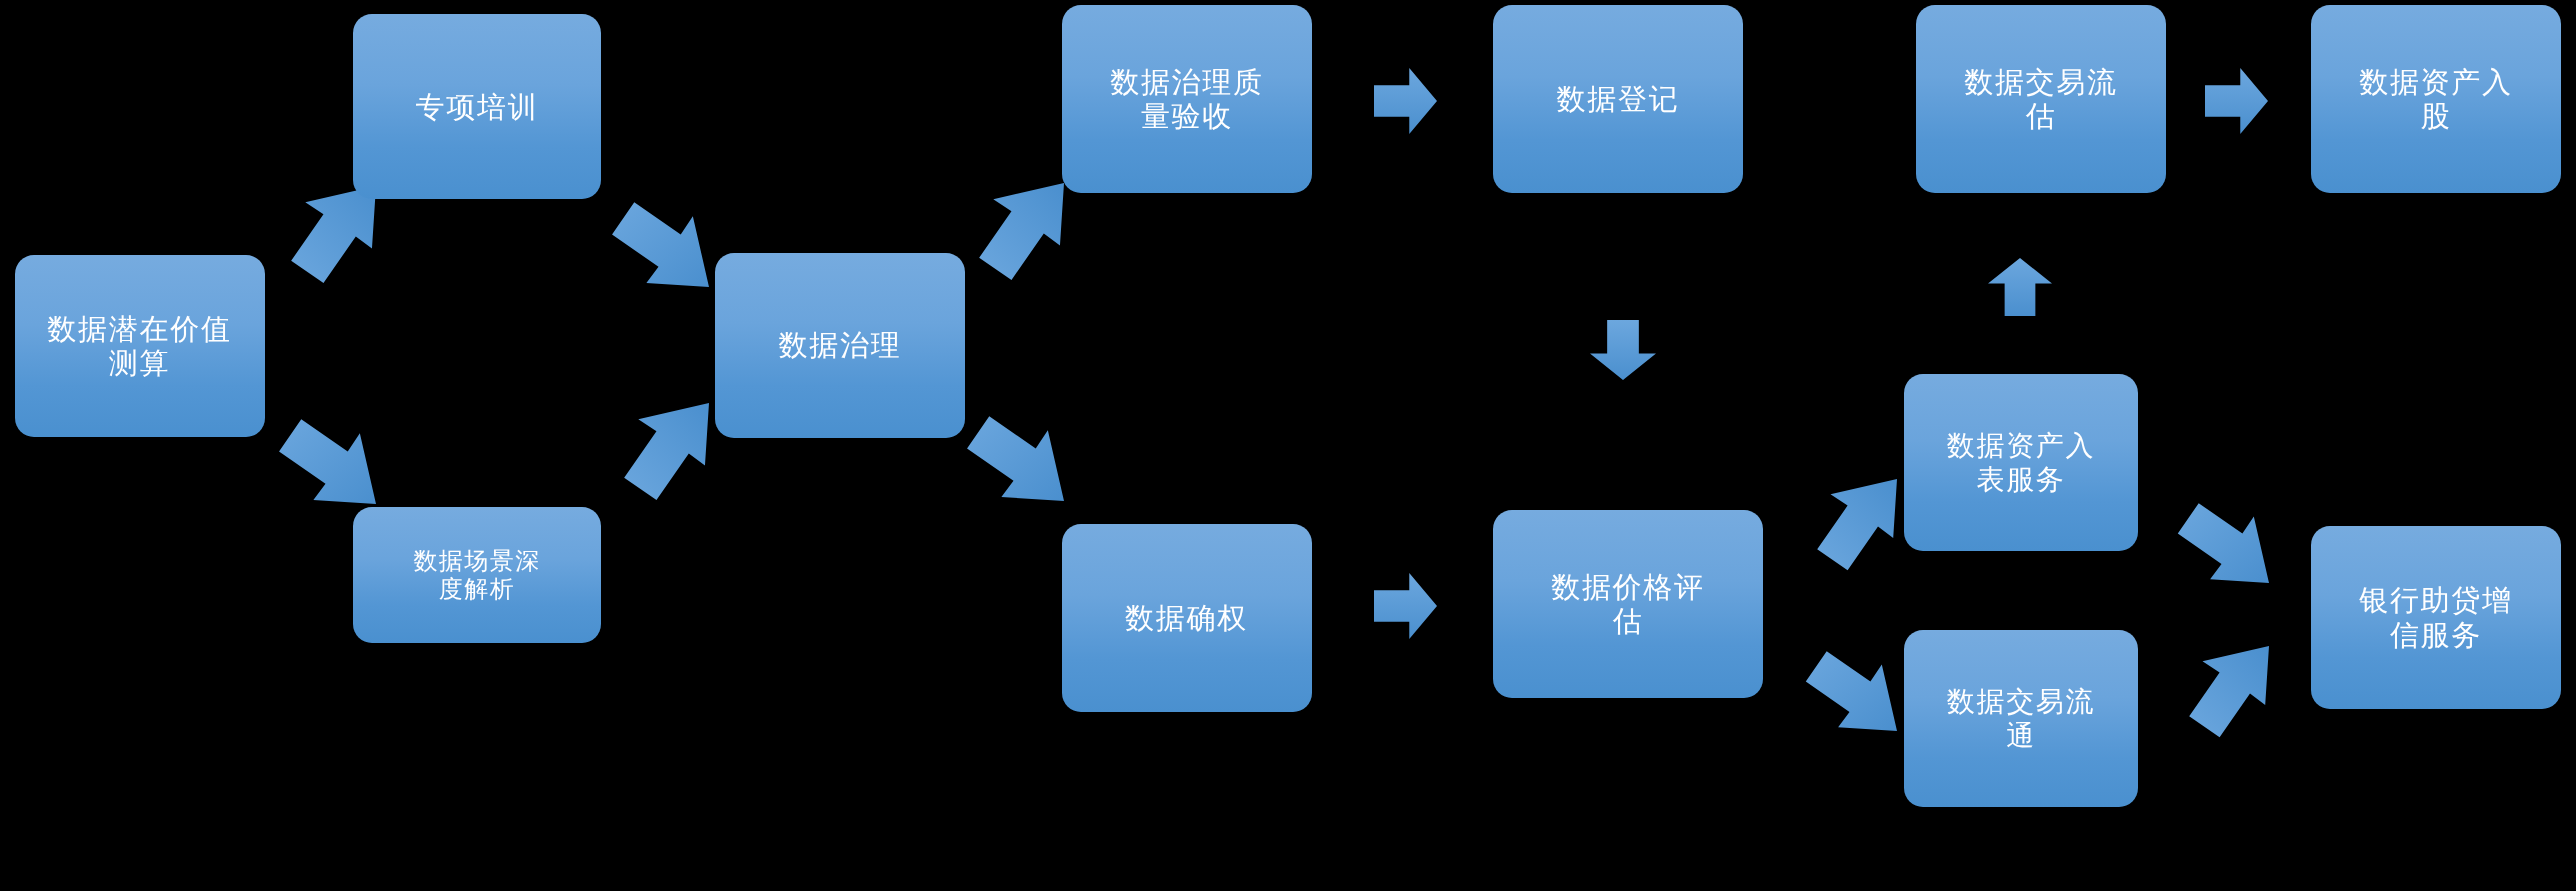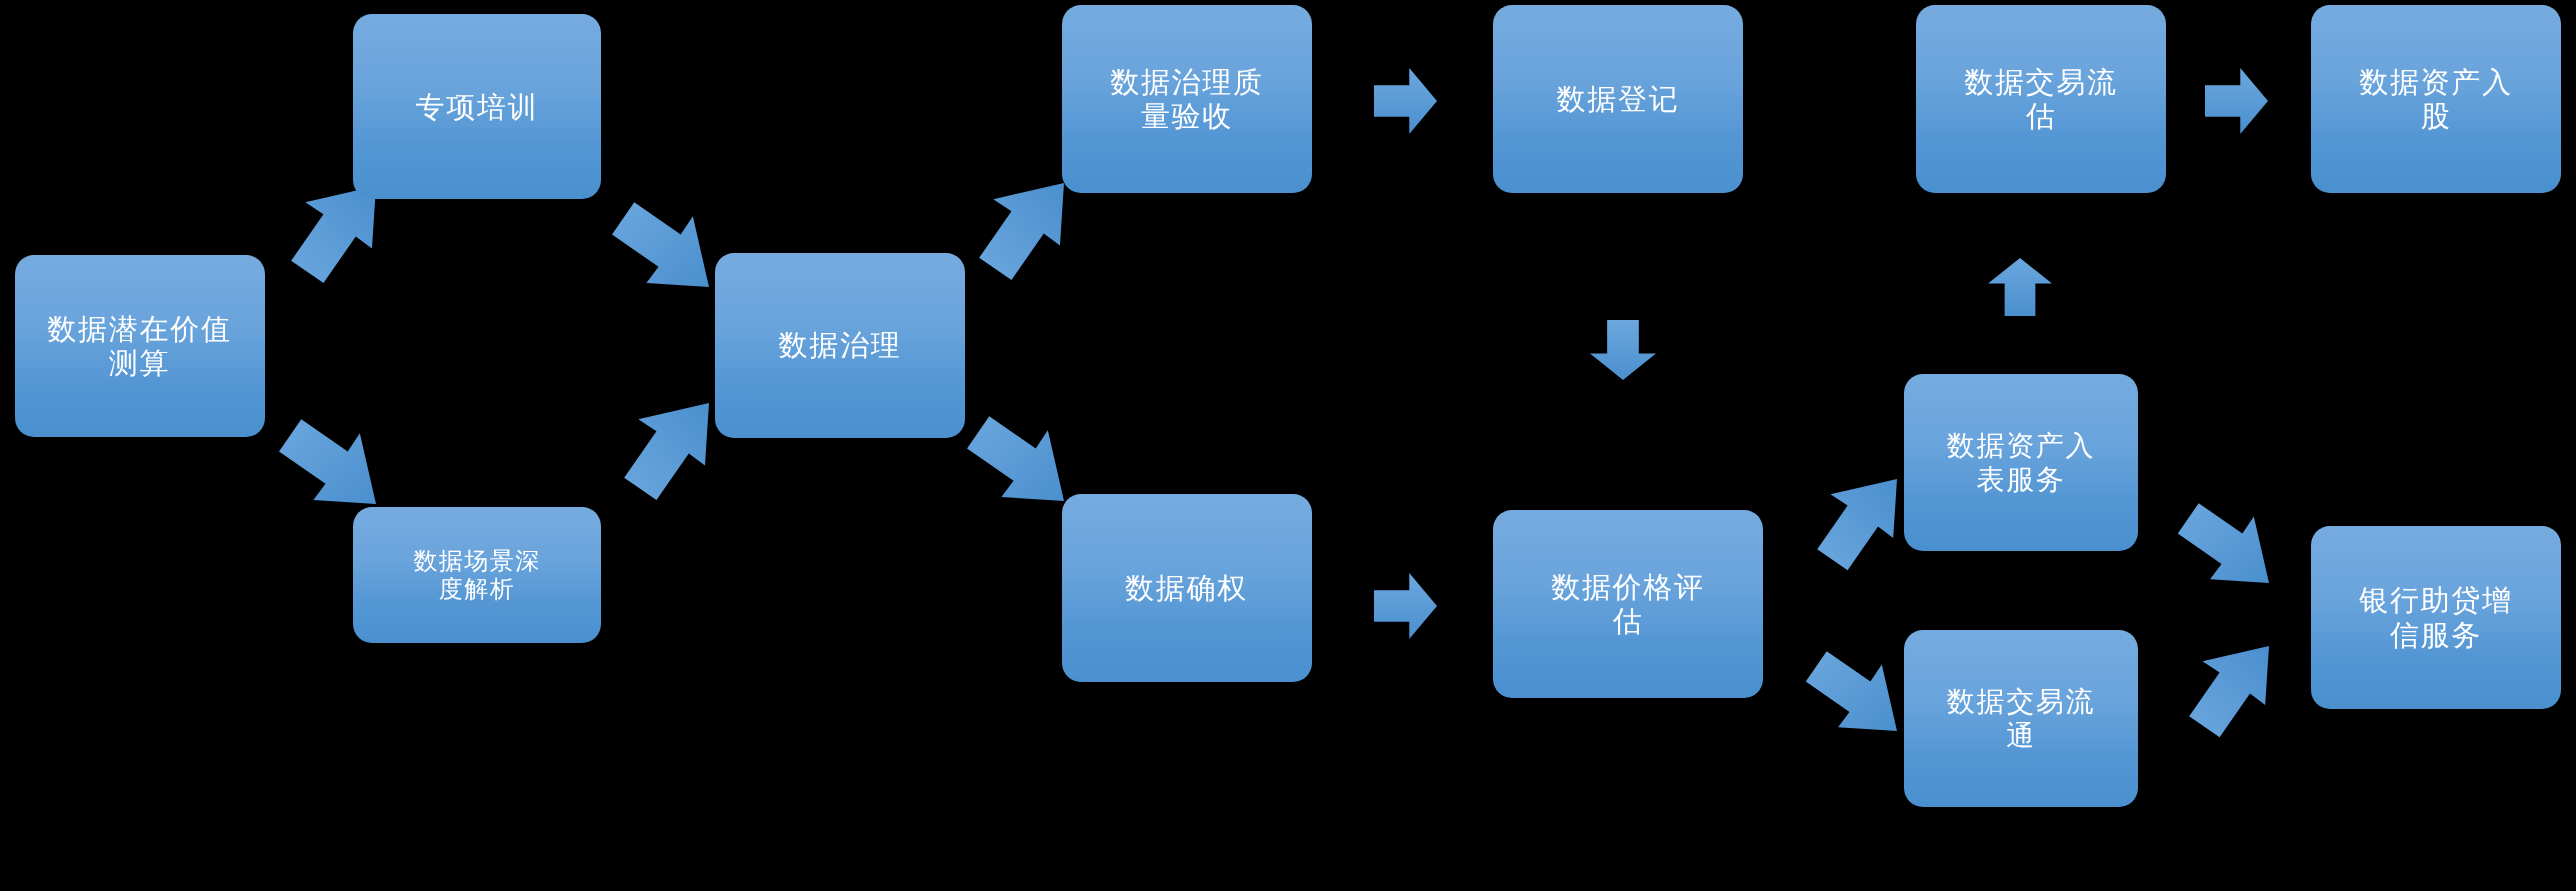--- a/index.html
+++ b/index.html
@@ -230,21 +230,21 @@
     <div class="node" style="left: 703px; top: 253px; width: 250px; height: 185px; font-size: 29px; margin-left: 12px;">
       <span class="label">数据治理</span>
     </div>
     <div class="node" style="left: 1062px; top: 5px; width: 250px; height: 188px; font-size: 29px;">
       <span class="label">数据治理质
 量验收</span>
     </div>
     <div class="node" style="left: 1493px; top: 5px; width: 250px; height: 188px; font-size: 29px;">
       <span class="label">数据登记</span>
     </div>
-    <div class="node" style="left: 1062px; top: 494px; width: 250px; height: 188px; font-size: 29px; padding-left: 8px;">
+    <div class="node" style="left: 1062px; top: 524px; width: 250px; height: 188px; font-size: 29px; padding-left: 8px;">
       <span class="label">数据确权</span>
     </div>
     <div class="node" style="left: 1493px; top: 510px; width: 270px; height: 188px; font-size: 29px;">
       <span class="label">数据价格评
 估</span>
     </div>
     <div class="node" style="left: 1916px; top: 5px; width: 250px; height: 188px; font-size: 29px;">
       <span class="label">数据交易流
 估</span>
     </div>

